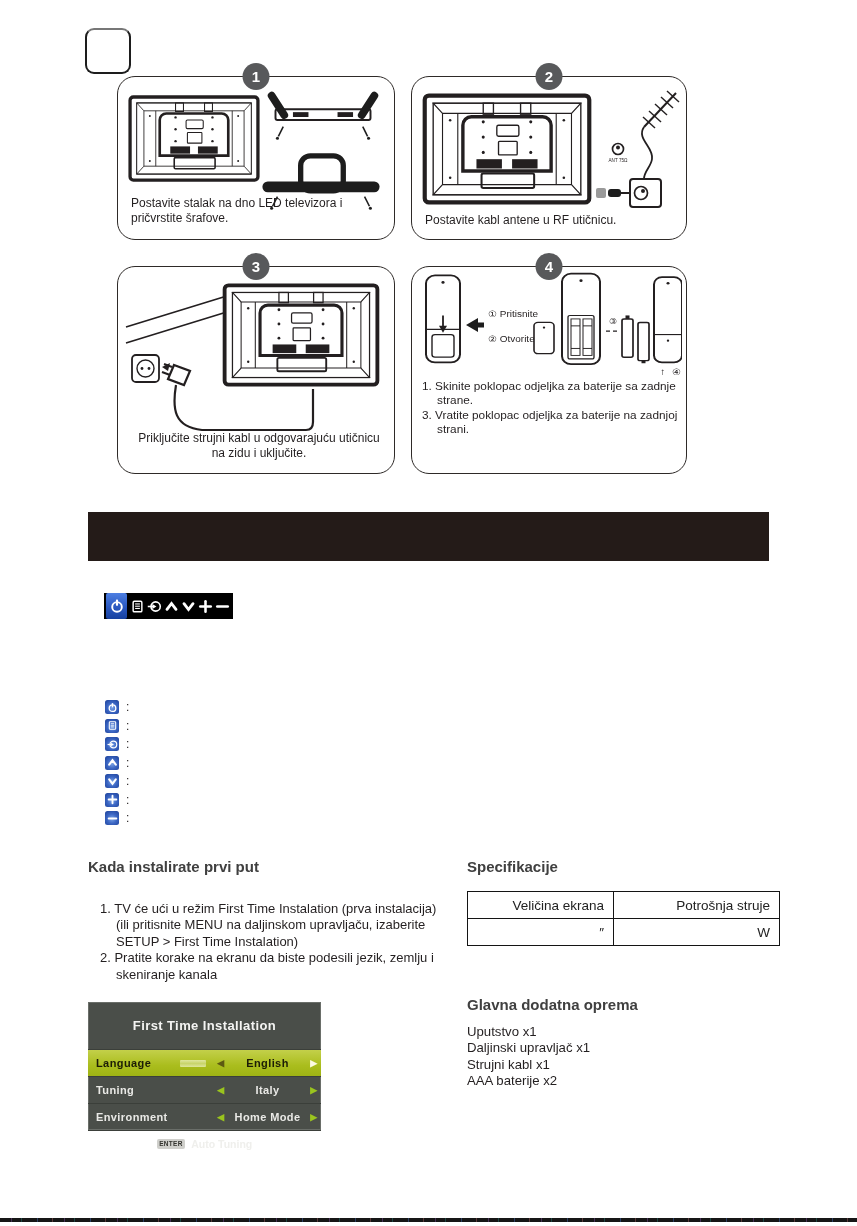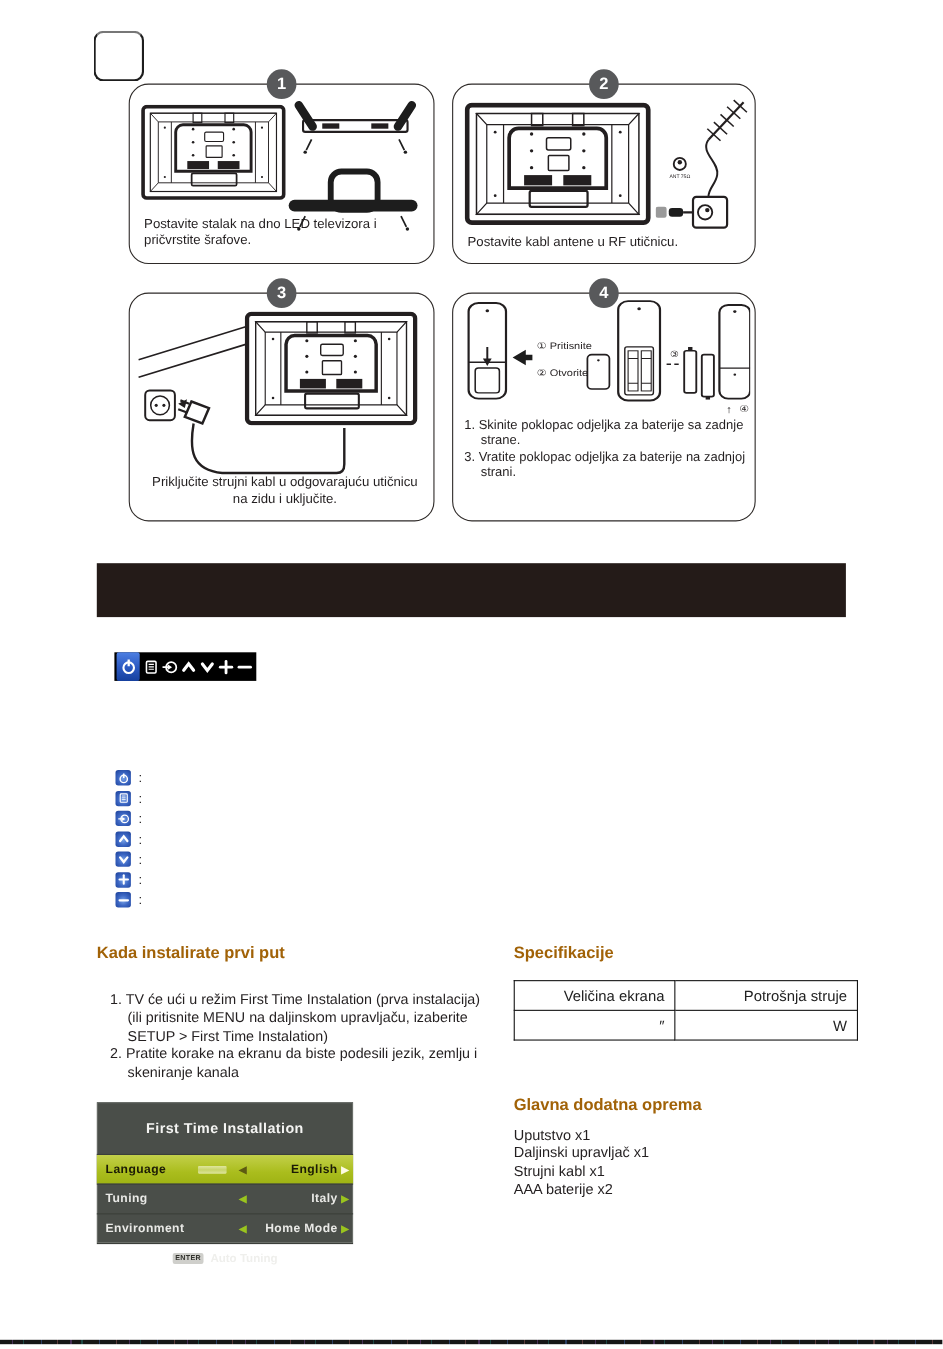--- a/index.html
+++ b/index.html
@@ -43,21 +43,21 @@
   
   .legend{position:absolute;left:105px;top:700px;display:flex;flex-direction:column;gap:4.5px;}
   .legend-row{display:flex;align-items:center;height:14px;}
   .legend-ic{width:14px;height:14px;border-radius:2.5px;color:#fff;
              background:radial-gradient(circle at 50% 55%, #7aa3e6 0%, #3c67c4 45%, #1b3f97 100%);
              display:flex;align-items:center;justify-content:center;}
   .legend-ic svg{width:11px;height:11px;display:block;}
   .legend-colon{margin-left:7px;font-size:12px;color:#231f20;}
 
   
-  .h-bold{position:absolute;margin:0;font-size:15px;font-weight:bold;color:#a16207;}
+  .h-bold{position:absolute;margin:0;font-size:15px;font-weight:bold;color:#404040;}
   .h-kada{left:88px;top:858px;}
   .h-spec{left:467px;top:858px;}
   .h-oprema{left:467px;top:996px;}
   .numlist{position:absolute;left:100px;top:890px;width:342px;font-size:13px;line-height:16.4px;margin-top:11px;}
   .numlist .item{padding-left:16px;text-indent:-16px;margin:0;}
   .acclist{position:absolute;left:467px;top:1024px;font-size:13.2px;line-height:16.3px;}
   .acclist div{margin:0;}
 
   
   .spec-table{position:absolute;left:467px;top:891px;width:313px;border-collapse:collapse;
@@ -75,21 +75,21 @@
   .osd-row{height:26px;display:flex;align-items:center;border-top:1px solid #3b3f3a;
            font-size:11px;letter-spacing:.4px;color:#e9e9e6;}
   .osd-row.sel{background:linear-gradient(180deg,#c3d04a 0%,#aabd1d 60%,#9fb314 100%);color:#1c1c06;}
   .osd-label{flex:0 0 84px;padding-left:8px;}
   .osd-stripe{width:26px;height:7px;border-radius:1px;margin-right:8px;
               background:linear-gradient(180deg,#e7ecb2 0%,#cdd878 50%,#e7ecb2 100%);opacity:.85;}
   .osd-spacer{width:34px;}
   .osd-arrow{width:14px;text-align:center;font-size:9px;color:#9ac41e;}
   .sel .osd-arrow-l{color:#5d5a12;}
   .sel .osd-arrow-r{color:#fdfbe2;}
-  .osd-value{flex:1;text-align:right;}
+  .osd-value{flex:1;text-align:center;}
   .osd-foot{height:25px;border-top:1px solid #3b3f3a;display:flex;align-items:center;
             justify-content:center;gap:6px;color:#efefec;font-size:10.5px;}
   .osd-badge{background:#cfcfcb;color:#33332e;font-size:6.5px;font-weight:bold;
              border-radius:2px;padding:1.5px 2.5px;letter-spacing:.3px;}
 
   
   .scanline{position:absolute;left:0;top:1218px;width:857px;height:4px;
             background:repeating-linear-gradient(90deg,
               #161616 0 11px,#473057 11px 12px,#161616 12px 21px,#1d4743 21px 22px,
               #161616 22px 37px,#2c3f63 37px 38px,#161616 38px 52px,#5a3a3a 52px 53px);}

